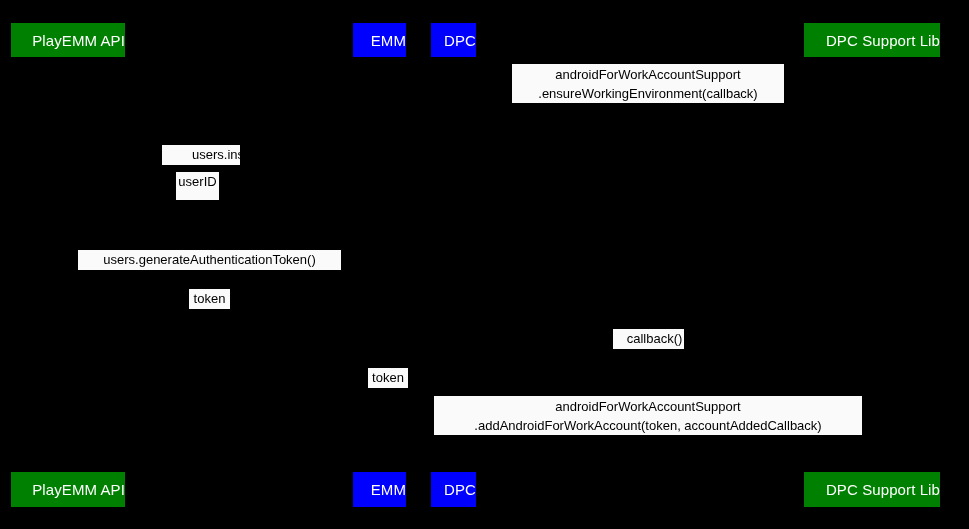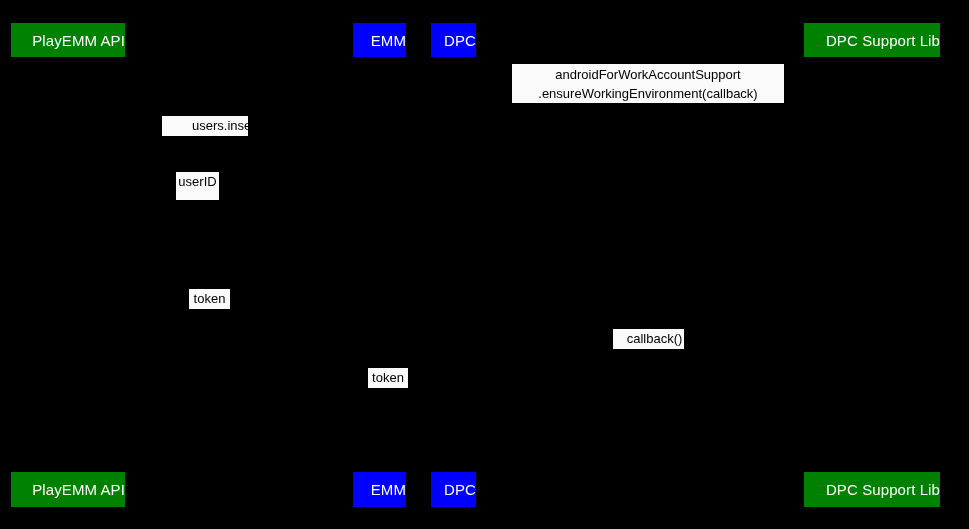--- a/index.html
+++ b/index.html
@@ -88,39 +88,42 @@
   </div>
   <div class="participant green" style="left:804px; top:23px; width:136px; height:34px;">
     <span>DPC Support Lib</span>
   </div>
 
   <div class="msg-line" style="left:424px; top:103px; width:447px;"></div>
   <div class="msg-label two-line" style="left:512px; top:64px; width:272px; height:39px;"><span>androidForWorkAccountSupport</span>
 <span>.ensureWorkingEnvironment(callback)</span></div>
 
   <div class="msg-line" style="left:67px; top:153px; width:283px;"></div>
-  <div class="msg-label" style="left:162px; top:116px; width:86px; height:20px;padding-left:30px;"><span>users.insert()</span></div>
+  <div class="msg-label" style="left:162px; top:145px; width:78px; height:20px;padding-left:30px;"><span>users.insert()</span></div>
 
   <div class="msg-line" style="left:67px; top:192px; width:283px;"></div>
   <div class="msg-label" style="left:176px; top:172px; width:43px; height:28px;"><span>userID</span></div>
 
   <div class="msg-line" style="left:67px; top:231px; width:283px;"></div>
 
   <div class="msg-line" style="left:67px; top:270px; width:283px;"></div>
+  <div class="msg-label" style="left:78px; top:250px; width:263px; height:20px;"><span>users.generateAuthenticationToken()</span></div>
 
   <div class="msg-line" style="left:67px; top:309px; width:283px;"></div>
   <div class="msg-label" style="left:189px; top:289px; width:41px; height:20px;"><span>token</span></div>
 
   <div class="msg-line" style="left:424px; top:349px; width:447px;"></div>
   <div class="msg-label" style="left:613px; top:329px; width:71px; height:20px;padding-left:13px;"><span>callback()</span></div>
 
   <div class="msg-line" style="left:350px; top:388px; width:74px;"></div>
   <div class="msg-label" style="left:368px; top:368px; width:40px; height:20px;"><span>token</span></div>
 
   <div class="msg-line" style="left:424px; top:435px; width:447px;"></div>
+  <div class="msg-label two-line" style="left:434px; top:396px; width:428px; height:39px;"><span>androidForWorkAccountSupport</span>
+<span>.addAndroidForWorkAccount(token, accountAddedCallback)</span></div>
 
   <div class="participant green" style="left:11px; top:472px; width:114px; height:35px;">
     <span>PlayEMM API</span>
   </div>
   <div class="participant blue" style="left:324px; top:472px; width:53px; height:35px;">
     <span>EMM</span>
   </div>
   <div class="participant blue" style="left:402px; top:472px; width:45px; height:35px;">
     <span>DPC</span>
   </div>

